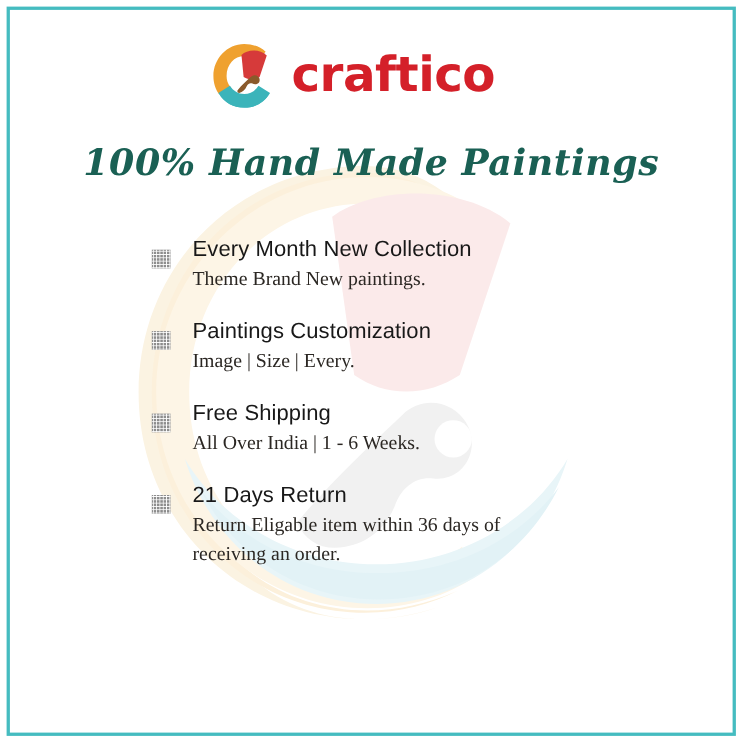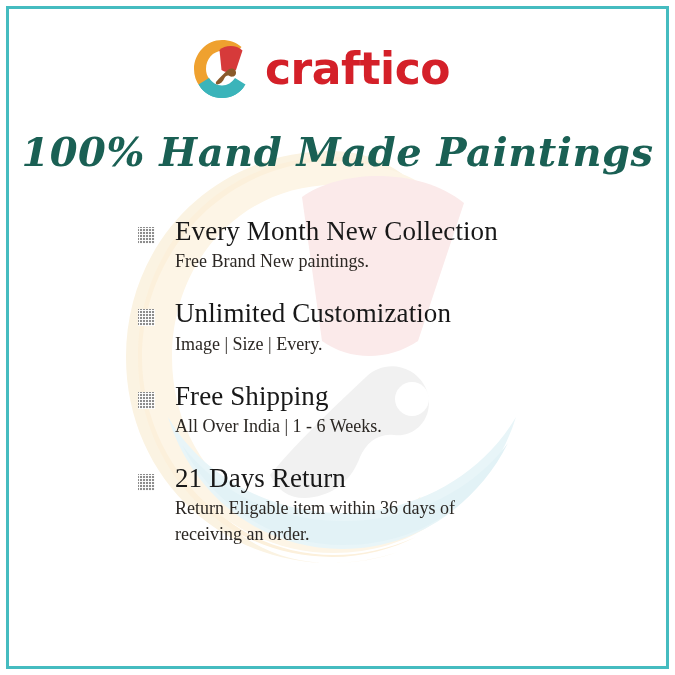--- a/index.html
+++ b/index.html
@@ -82,21 +82,21 @@
   
   .tagline {
     position: absolute;
     left: 0;
     top: 128px;
     width: 675px;
     text-align: center;
     font-family: "DejaVu Serif", serif;
     font-style: italic;
     font-weight: 700;
-    font-size: 40px;
+    font-size: 33px;
     letter-spacing: 0.5px;
     color: #1a6054;
     z-index: 3;
     white-space: nowrap;
   }
 
   
   .features {
     position: absolute;
     left: 136px;
@@ -120,22 +120,22 @@
     height: 17px;
     background-color: #8d8d8d;
     background-image:
       linear-gradient(to right,  rgba(255,255,255,.95) 1px, transparent 1px),
       linear-gradient(to bottom, rgba(255,255,255,.95) 1px, transparent 1px);
     background-size: 3px 3px;
     background-position: 1px 1px;
   }
 
   .f-title {
-    font-family: Liberation Serif, serif;
-    font-size: 27px;
+    font-family: Liberation Sans, sans-serif;
+    font-size: 20px;
     font-weight: 400;
     color: #181818;
     line-height: 1.12;
     letter-spacing: 0.1px;
     white-space: nowrap;
   }
   .f-sub {
     font-family: "Liberation Serif", serif;
     font-size: 18px;
     font-weight: 400;
@@ -204,26 +204,26 @@
     <span class="logo-word">craftico</span>
   </div>
 
   <div class="tagline">100% Hand Made Paintings</div>
 
   <div class="features">
 
     <div class="feature">
       <span class="bullet"></span>
       <div class="f-title">Every Month New Collection</div>
-      <div class="f-sub">Free Brand New paintings.</div>
-    </div>
-
-    <div class="feature">
-      <span class="bullet"></span>
-      <div class="f-title">Unlimited Customization</div>
+      <div class="f-sub">Theme Brand New paintings.</div>
+    </div>
+
+    <div class="feature">
+      <span class="bullet"></span>
+      <div class="f-title">Paintings Customization</div>
       <div class="f-sub">Image  |  Size  |  Every.</div>
     </div>
 
     <div class="feature">
       <span class="bullet"></span>
       <div class="f-title">Free Shipping</div>
       <div class="f-sub">All Over India  |  1 - 6 Weeks.</div>
     </div>
 
     <div class="feature">

